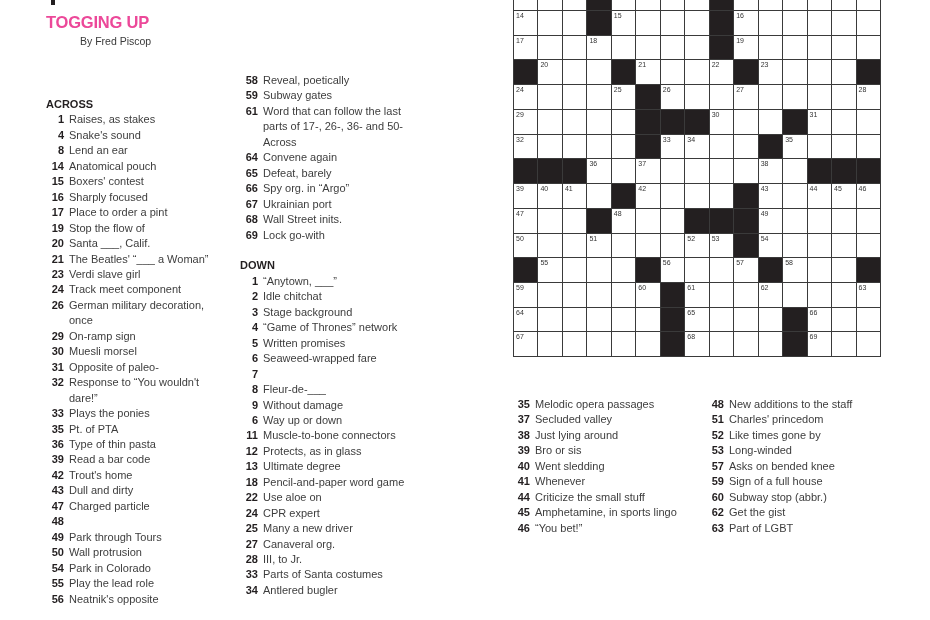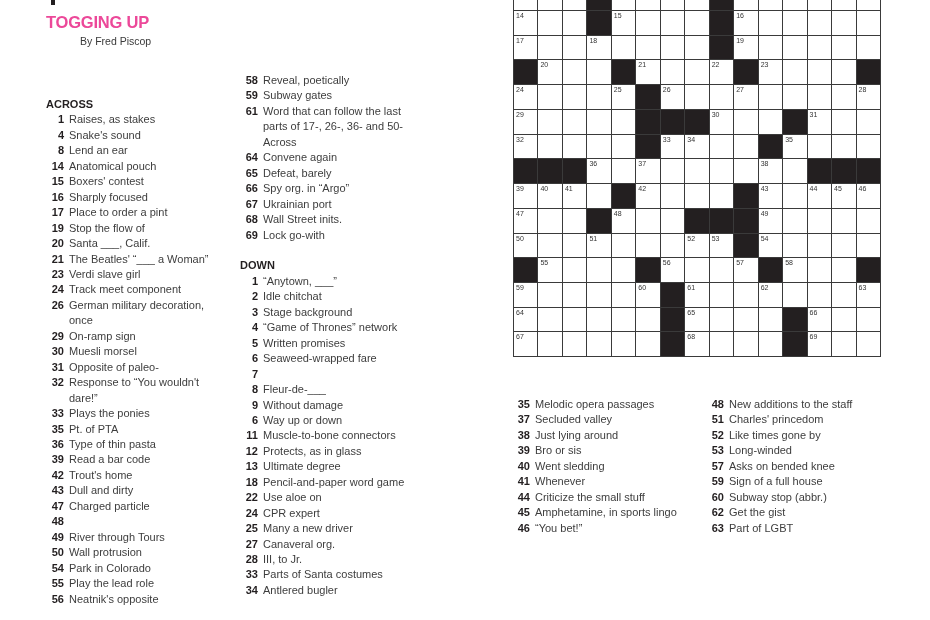--- a/index.html
+++ b/index.html
@@ -134,21 +134,21 @@
       </div>
       <div class="clue">
         <span class="num">47</span>
         <span class="txt">Charged particle</span>
       </div>
       <div class="clue">
         <span class="num">48</span>
       </div>
       <div class="clue">
         <span class="num">49</span>
-        <span class="txt">River through Tours</span>
+        <span class="txt">Park through Tours</span>
       </div>
       <div class="clue">
         <span class="num">50</span>
         <span class="txt">Wall protrusion</span>
       </div>
       <div class="clue">
         <span class="num">54</span>
         <span class="txt">Park in Colorado</span>
       </div>
       <div class="clue">

